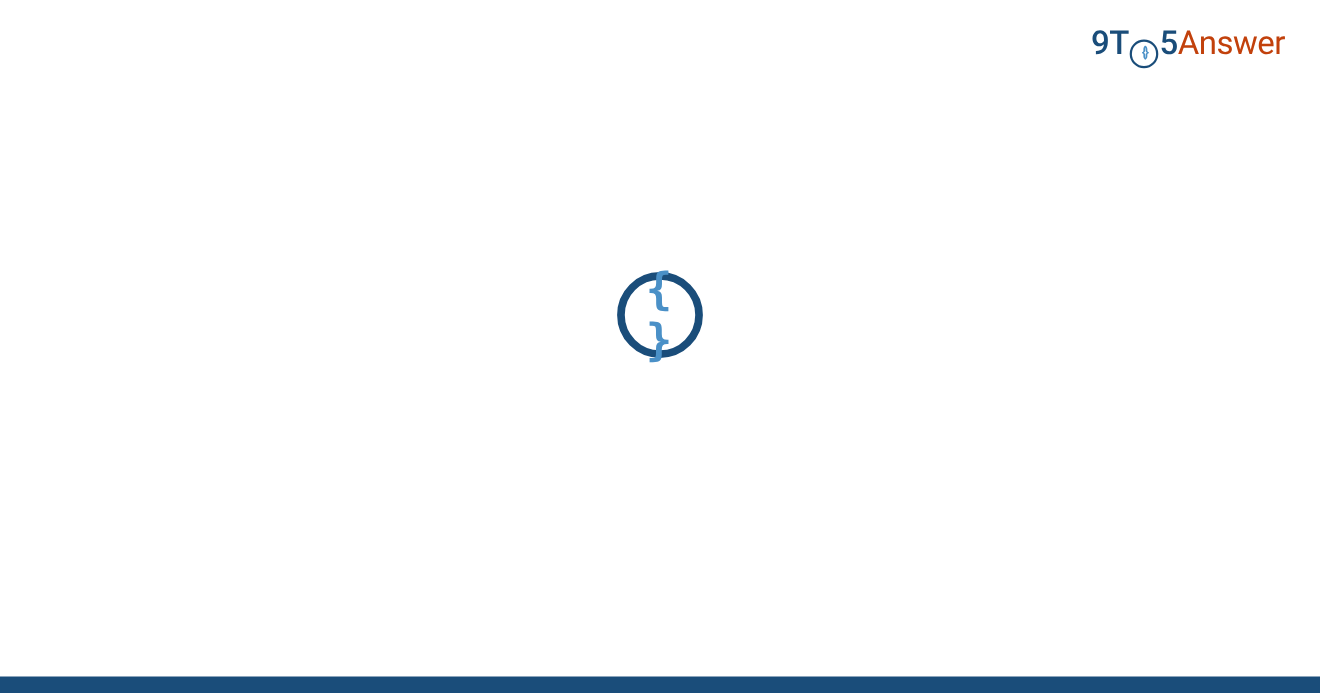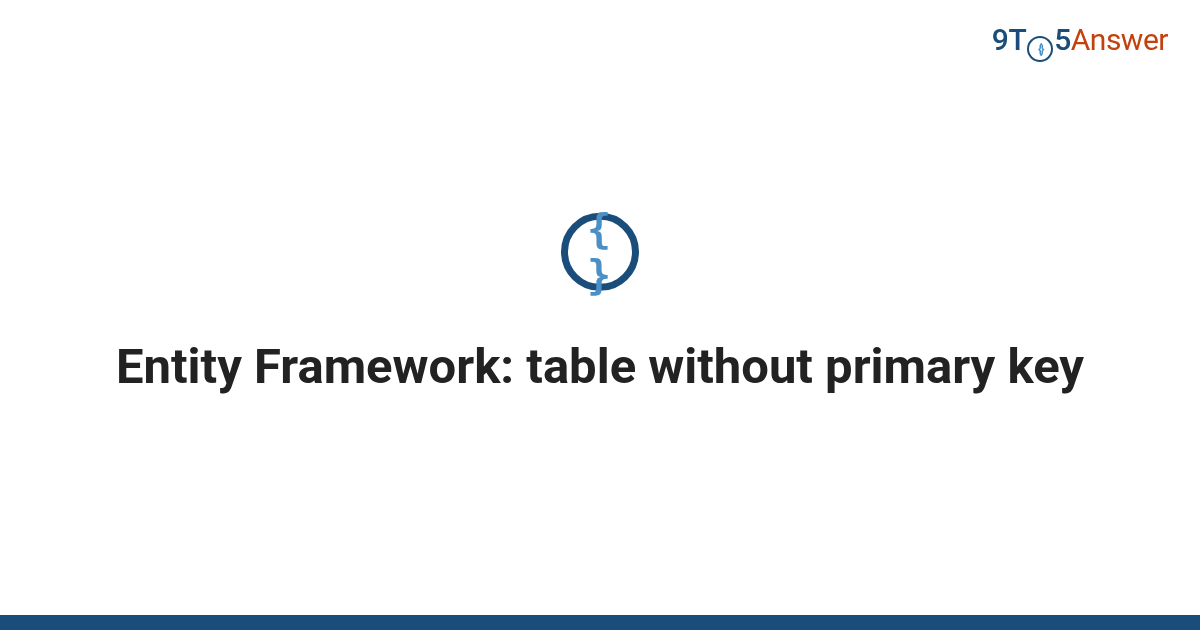--- a/index.html
+++ b/index.html
@@ -100,16 +100,15 @@
 <div class="logo">
   <span class="logo-9t">9T</span><span class="logo-o">
       <span class="logo-o-inner">{}</span>
     </span><span class="logo-5">5</span><span class="logo-answer">Answer</span>
 </div>
 
 <div class="center-content">
   <div class="code-icon">
     <span class="code-icon-braces">{ }</span>
   </div>
-  <h1 class="title">Entity Framework: table without primary key</h1>
 </div>
 
 <div class="bottom-bar"></div>
 
 </body></html>

